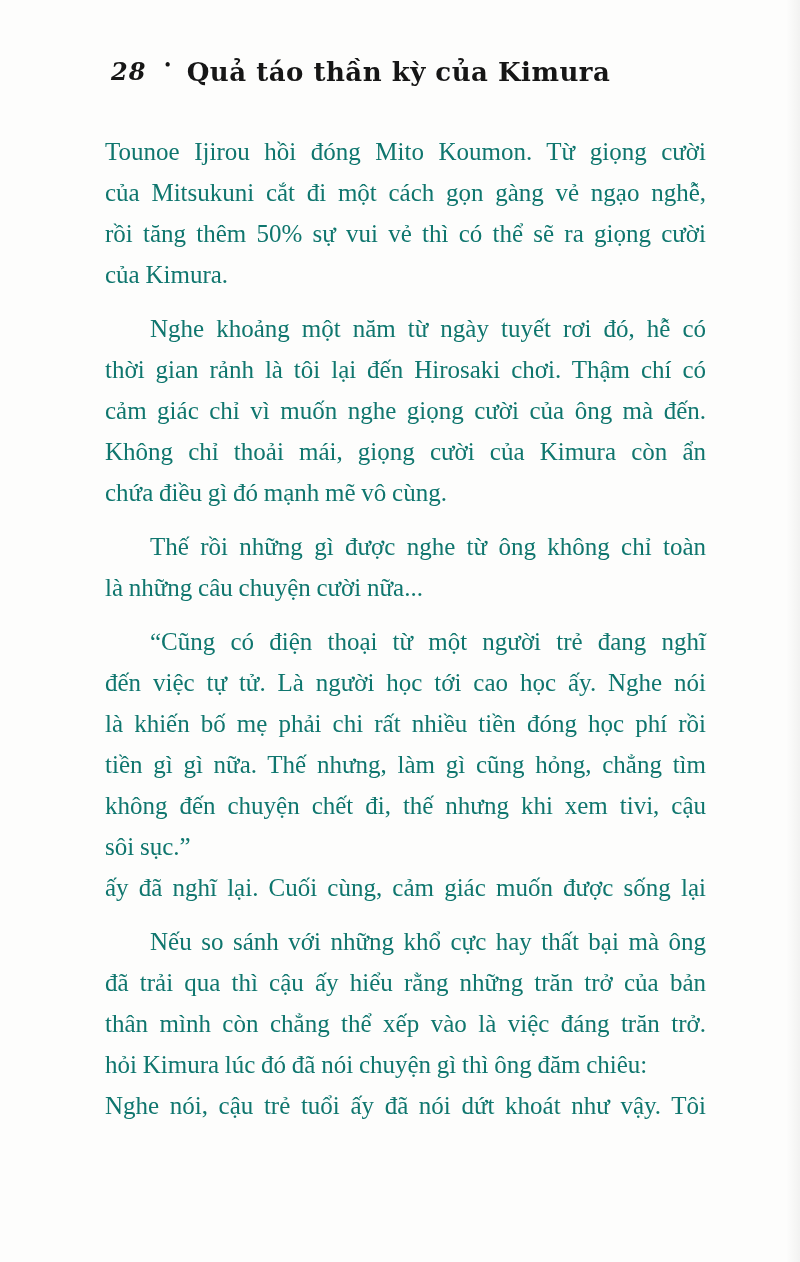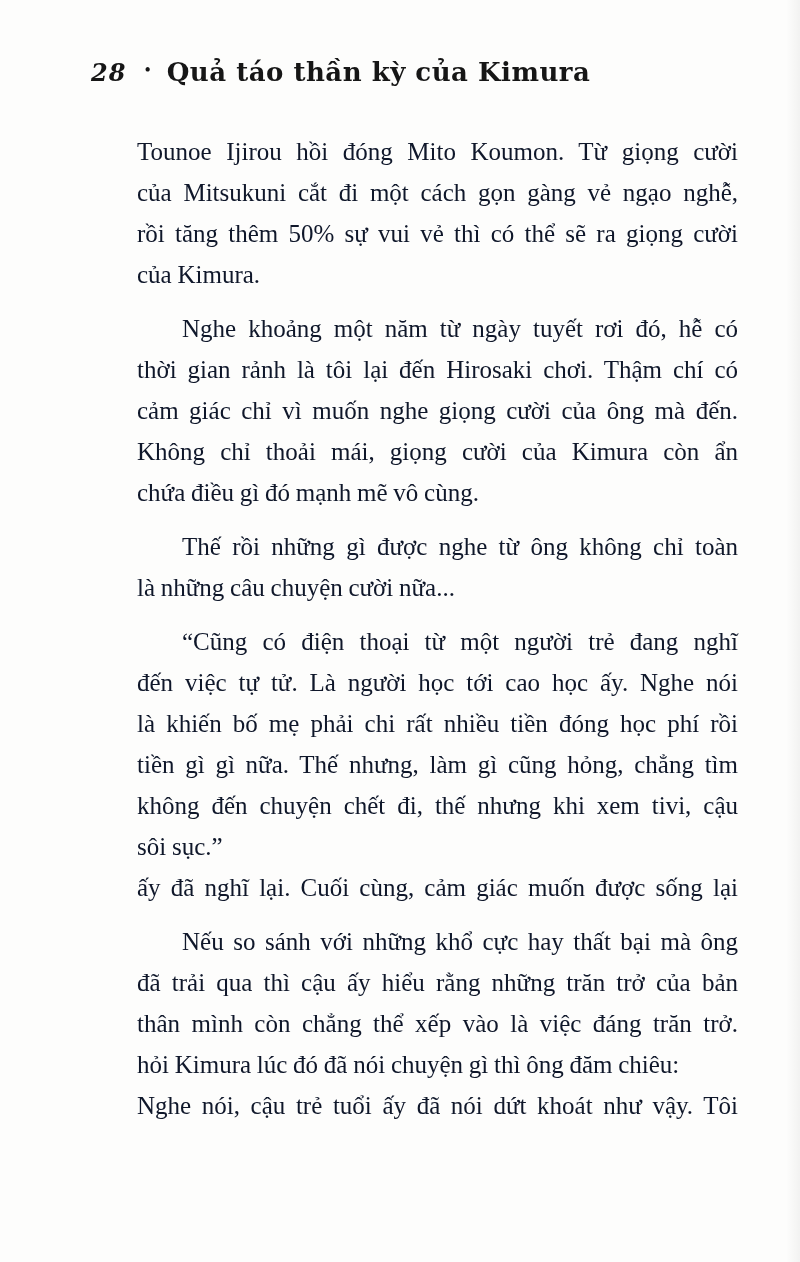--- a/index.html
+++ b/index.html
@@ -18,24 +18,24 @@
   .page-edge {
     position: absolute;
     top: 0;
     right: 0;
     width: 14px;
     height: 100%;
     background: linear-gradient(to right, rgba(0,0,0,0), rgba(0,0,0,0.045));
   }
   .running-header {
     position: absolute;
-    left: 91px;
+    left: 111px;
     top: 57px;
     display: flex;
-    align-items: center;
+    align-items: flex-start;
     color: #161616;
   }
   .page-number {
     font-family: "DejaVu Serif", serif;
     font-style: italic;
     font-weight: bold;
     font-size: 24px;
     letter-spacing: 1px;
   }
   .header-sep {
@@ -48,24 +48,23 @@
     font-family: "DejaVu Serif", serif;
     font-weight: bold;
     font-size: 26px;
     letter-spacing: 0.5px;
   }
   .body-text {
     position: absolute;
     left: 105px;
     top: 131px;
     width: 601px;
-    color: #0f172a;
+    color: #0f766e;
     font-size: 25px;
     line-height: 41px;
-    margin-left: 32px;
   }
   .paragraph {
     margin: 0 0 13px 0;
   }
   .text-line {
     text-align: justify;
     text-align-last: justify;
     white-space: nowrap;
     height: 41px;
     word-spacing: -0.5px;

